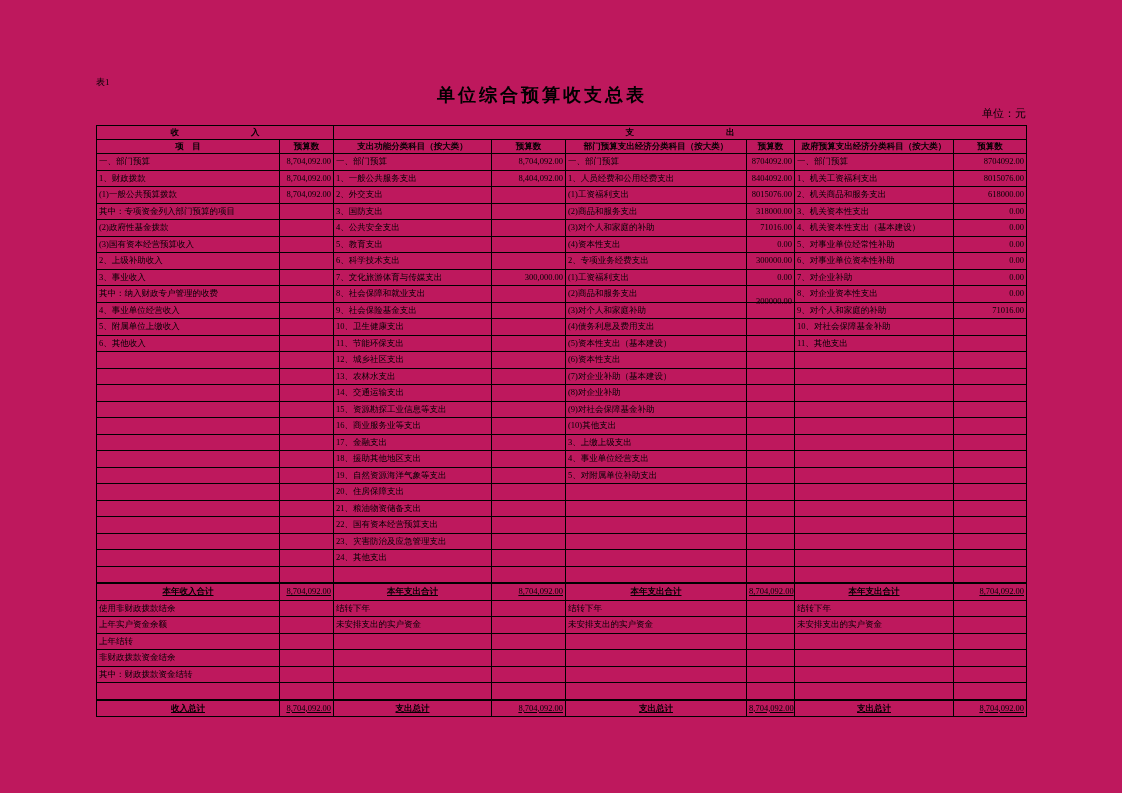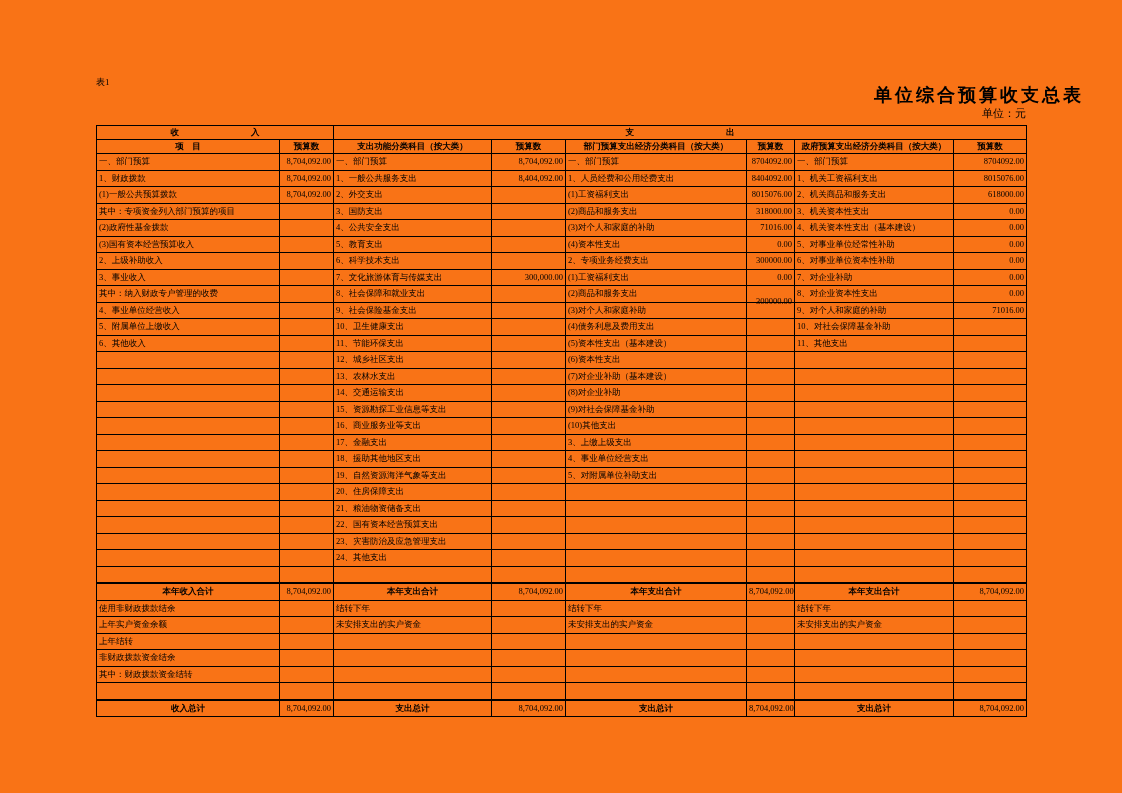--- a/index.html
+++ b/index.html
@@ -1,22 +1,22 @@
 <!DOCTYPE html>
 <html><head>
 <meta charset="utf-8">
 <style>
   html,body { margin:0; padding:0; background:#fff; }
   .page {
-    position:relative; width:1122px; height:793px; background:#f97316;
+    position:relative; width:1122px; height:793px; background:#be185d;
     font-family:"Liberation Serif", serif; color:#000;
   }
   .table-tag { position:absolute; left:96px; top:76px; font-size:9px; }
   .doc-title {
-    position:absolute; left:0; top:83px; width:1084px; text-align:right;
+    position:absolute; left:0; top:83px; width:1084px; text-align:center;
     font-size:18px; font-weight:bold; letter-spacing:3px;
     font-family:"Liberation Sans", sans-serif;
   }
   .unit-note { position:absolute; left:0; top:106px; width:1026px; text-align:right; font-size:11px; }
   table.budget {
     position:absolute; left:96px; top:125px; width:930px;
     border-collapse:collapse; table-layout:fixed;
     border:1.5px solid #000;
   }
   .budget th, .budget td {
@@ -29,21 +29,21 @@
   .spread.wide { gap:92px; }
   .budget tbody td { height:15.5px; }
   .lbl { text-align:left; }
   .i0 { padding-left:3px; }
   .i1 { padding-left:10px; }
   .i2 { padding-left:17px; }
   .i3 { padding-left:30px; }
   .num { text-align:right; font-size:8px; padding-right:3px; }
   .num .low { position:relative; top:8px; }
   .total-label { text-align:center; font-weight:bold; font-size:8.5px; }
-  tr.sep td { border-top:2px solid #000; }
+  tr.sep td { border-top:2px solid #000;text-decoration:underline; }
 </style>
 </head>
 <body>
 
 <div class="page">
   <div class="table-tag">表1</div>
   <div class="doc-title">单位综合预算收支总表</div>
   <div class="unit-note">单位：元</div>
 
   <table class="budget">

